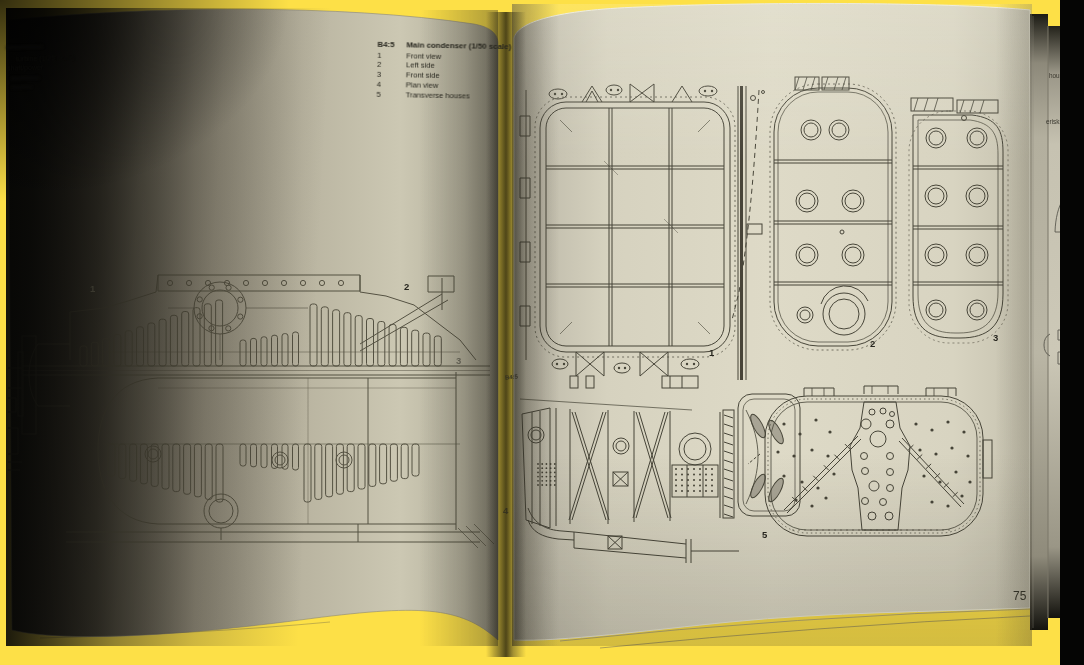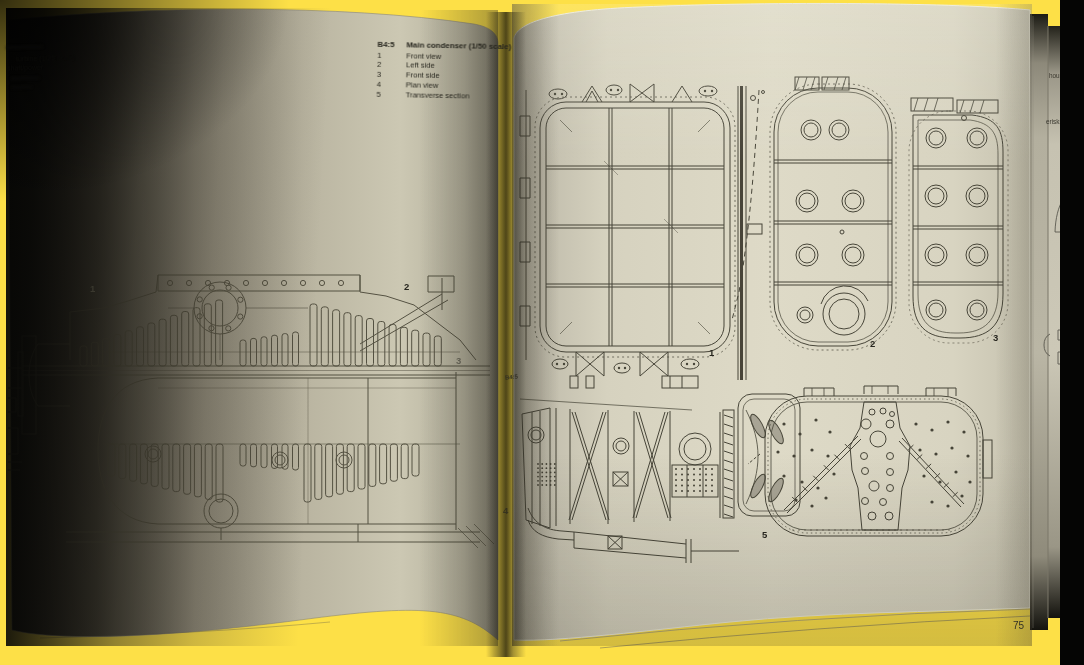--- a/index.html
+++ b/index.html
@@ -40,21 +40,21 @@
   
   .fig-label{position:absolute;font-weight:bold;font-size:9.5px;color:#26251e;}
   #lblL1{left:90px;top:283px;color:#3a382e;}
   #lblL2{left:404px;top:281px;}
   #lblL3{left:456px;top:355px;opacity:.5;}
   #lblR1{left:709px;top:347px;}
   #lblR2{left:870px;top:338px;}
   #lblR3{left:993px;top:332px;}
   #lblR4{left:503px;top:505px;opacity:.7;}
   #lblR5{left:762px;top:529px;}
-  #pageNo{position:absolute;left:1013px;top:589px;font-size:10px;color:#323126;margin-top:31px;}
+  #pageNo{position:absolute;left:1013px;top:589px;font-size:12px;color:#323126;}
   #gutterNo{position:absolute;left:505px;top:374px;font-size:6px;font-weight:bold;
             color:#2c2b21;transform:rotate(-6deg);opacity:.85;}
   .fore-frag{position:absolute;width:40px;overflow:hidden;white-space:nowrap;
              font-size:6.4px;color:#3a382e;}
   #frag1{left:1049px;top:72px;}
   #frag2{left:1046px;top:118px;}
 </style>
 </head>
 <body>
 
@@ -575,21 +575,21 @@
     <div class="row">
         <span class="no">3</span>
         <span>Front side</span>
       </div>
     <div class="row">
         <span class="no">4</span>
         <span>Plan view</span>
       </div>
     <div class="row">
         <span class="no">5</span>
-        <span>Transverse section</span>
+        <span>Transverse houses</span>
       </div>
   </div>
 
   <div class="fig-label" id="lblL1">1</div>
   <div class="fig-label" id="lblL2">2</div>
   <div class="fig-label" id="lblL3">3</div>
   <div class="fig-label" id="lblR1">1</div>
   <div class="fig-label" id="lblR2">2</div>
   <div class="fig-label" id="lblR3">3</div>
   <div class="fig-label" id="lblR4">4</div>

